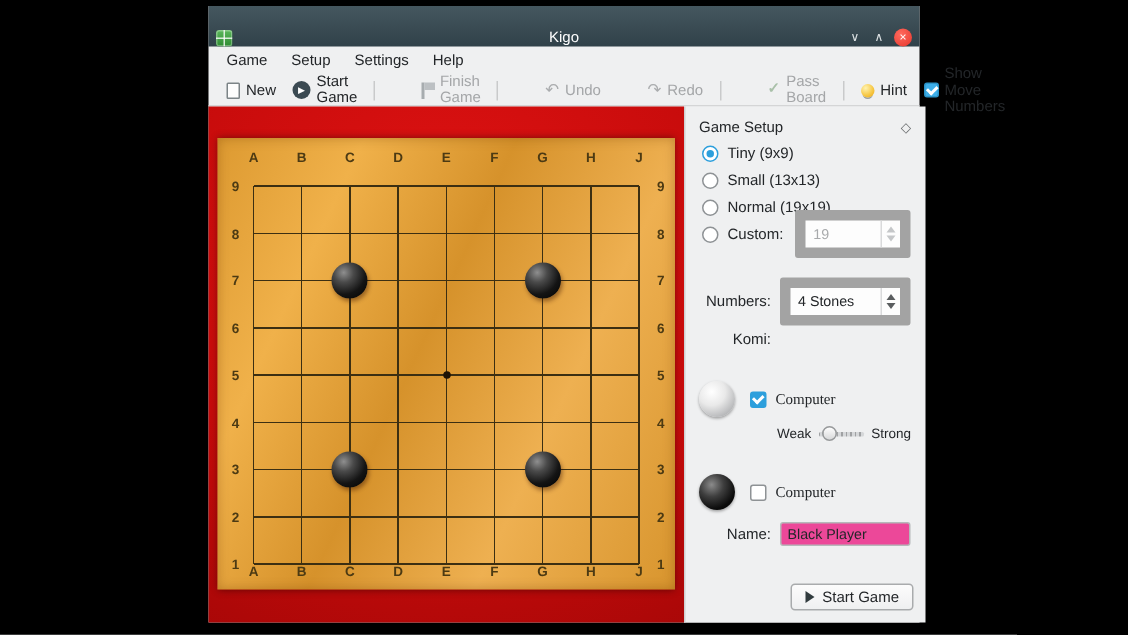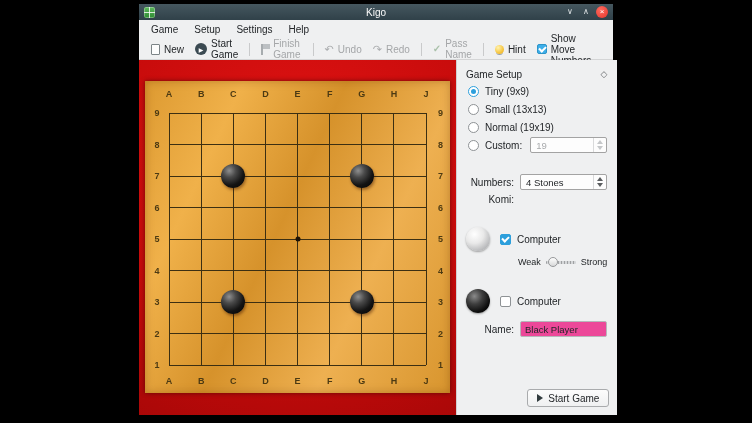--- a/index.html
+++ b/index.html
@@ -3,22 +3,22 @@
 <meta charset="utf-8">
 <style>
   * { margin:0; padding:0; box-sizing:border-box; }
   html,body { width:752px; height:423px; background:#000; overflow:hidden;
               font-family:"Liberation Sans", sans-serif; }
 
   .window { position:absolute; left:139px; top:4px; width:474px; height:411px;
             display:flex; flex-direction:column; background:#eff0f1; }
 
   
-  .titlebar { height:16px; flex:none; background:linear-gradient(#45575f,#304149);
-              display:flex; align-items:center; padding:0 5px; position:relative; }
+  .titlebar { height:27px; flex:none; background:linear-gradient(#45575f,#304149);
+              display:flex; align-items:flex-end; padding:0 5px; position:relative; }
   .app-icon { width:11px; height:11px; border-radius:2px; flex:none;
               background:
                 linear-gradient(rgba(255,255,255,.8),rgba(255,255,255,.8)) 50% 0/1px 100% no-repeat,
                 linear-gradient(rgba(255,255,255,.8),rgba(255,255,255,.8)) 0 50%/100% 1px no-repeat,
                 linear-gradient(#5cb85c,#2e8b32);
               box-shadow:inset 0 0 0 1px rgba(255,255,255,.3); }
   .win-title { position:absolute; left:0; right:0; text-align:center; color:#fcfcfc;
                font-size:10px; }
   .tb-right { margin-left:auto; display:flex; align-items:center; gap:4px; z-index:1; }
   .win-glyph { color:#dde2e4; font-size:8px; width:12px; text-align:center; line-height:12px; }
@@ -27,21 +27,21 @@
 
   
   .menubar { height:19px; flex:none; display:flex; align-items:center; padding:0 4px; }
   .menu-item { padding:0 8px; font-size:10px; color:#232629; height:100%;
                display:flex; align-items:center; }
 
   
   .toolbar { height:21px; flex:none; display:flex; align-items:center; padding:0 12px;
              gap:11px; border-bottom:1px solid #d4d5d6; }
   .tb-item { display:flex; align-items:center; gap:4px; font-size:10px; color:#232629; }
-  .tb-item.disabled { color:#a4a6a8; }
+  .tb-item.disabled { color:#a4a6a8;margin-left:20px; }
   .tb-sep { width:1px; height:13px; background:#c9cacb; flex:none; }
   .tb-ico { display:inline-flex; align-items:center; justify-content:center; flex:none; }
   .ic-new { width:9px; height:11px; background:#fdfdfd; border:1px solid #7c8487; border-radius:1px; }
   .ic-play-circle { width:12px; height:12px; border-radius:50%; background:#3b4a52;
                     color:#fff; font-size:6px; display:flex; align-items:center; justify-content:center; }
   .ic-flag { width:2px; height:11px; background:#a7acaf; position:relative; margin-right:6px; }
   .ic-flag::after { content:''; position:absolute; left:2px; top:0; width:7px; height:5px; background:#bcc0c3; }
   .ic-arrow { font-size:11px; color:#aaacae; line-height:11px; }
   .ic-pass { font-size:10px; color:#a9c0a9; font-weight:bold; line-height:10px; }
   .ic-bulb { width:9px; height:9px; border-radius:50%;
@@ -75,22 +75,22 @@
            font-size:10px; color:#232629; }
   .panel-header { display:flex; justify-content:space-between; align-items:center; height:16px; }
   .float-icon { color:#6a6d6f; font-size:9px; }
   .section-label { margin-top:11px; }
   .radio-row { display:flex; align-items:center; gap:6px; height:18px; margin-left:2px; }
   .radio { width:11px; height:11px; border-radius:50%; border:1px solid #8e9295; background:#fff;
            position:relative; flex:none; }
   .radio.sel { border-color:#2d9fdc; }
   .radio.sel::after { content:''; position:absolute; left:2px; top:2px; width:5px; height:5px;
                       border-radius:50%; background:#2d9fdc; }
-  .spinctl { display:flex; align-items:stretch; height:16px; background:#fdfdfd;
-             border:1px solid #a3a3a3; border-radius:2px; overflow:hidden; flex:1; }
+  .spinctl { display:flex; align-items:stretch; height:32px; background:#fdfdfd;
+             border:7px solid #a3a3a3; border-radius:2px; overflow:hidden; flex:1; }
   .spin-val { flex:1; display:flex; align-items:center; padding-left:5px; font-size:9.5px;
               white-space:nowrap; overflow:hidden; }
   .spin-btns { width:13px; border-left:1px solid #d9dadb; display:flex; flex-direction:column;
                align-items:center; justify-content:center; gap:2px; flex:none; }
   .tri-up { width:0; height:0; border-left:3px solid transparent; border-right:3px solid transparent;
             border-bottom:4px solid #5a5d5f; }
   .tri-down { width:0; height:0; border-left:3px solid transparent; border-right:3px solid transparent;
               border-top:4px solid #5a5d5f; }
   .ctl-disabled .spin-val { color:#a8aaac; }
   .ctl-disabled .tri-up { border-bottom-color:#c5c7c9; }
@@ -101,21 +101,21 @@
   .sphere { width:24px; height:24px; border-radius:50%; flex:none; }
   .sphere.white { background:radial-gradient(circle at 35% 30%, #ffffff 0%, #e9e9e9 40%, #b9babc 75%, #95979a 100%);
                   box-shadow:0 1px 2px rgba(0,0,0,.35); }
   .sphere.black { background:radial-gradient(circle at 35% 30%, #8b8b8b 0%, #3e3e3e 35%, #0c0c0c 70%, #000 100%);
                   box-shadow:0 1px 2px rgba(0,0,0,.35); }
   .cb { width:11px; height:11px; border:1px solid #8e9295; border-radius:2px; background:#fff;
         position:relative; flex:none; }
   .cb.checked { background:#2d9fdc; border-color:#2d9fdc; }
   .cb.checked::after { content:''; position:absolute; left:1px; top:1px; width:5px; height:3px;
                        border-left:2px solid #fff; border-bottom:2px solid #fff; transform:rotate(-45deg); }
-  .cb-wrap { display:flex; align-items:center; gap:6px; }
+  .cb-wrap { display:flex; align-items:center; gap:6px;font-family:Liberation Serif, serif; }
   .slider-row { display:flex; align-items:center; gap:5px; margin:6px 0 0 52px; font-size:9px; }
   .slider { flex:1; height:10px; position:relative; min-width:30px; }
   .slider-track { position:absolute; left:0; right:0; top:4px; height:3px; border-radius:1px;
                   background:repeating-linear-gradient(90deg,#9fa1a3 0 1px,#d5d7d9 1px 3px); }
   .slider-handle { position:absolute; top:0; width:10px; height:10px; border-radius:50%;
                    background:linear-gradient(#fefefe,#d8d9da); border:1px solid #97999b;
                    transform:translateX(-50%); }
   .text-field { flex:1; height:16px; background:#ec4899; border:1px solid #b6b8ba; border-radius:2px;
                 display:flex; align-items:center; padding-left:4px; font-size:9.5px; }
   .start-btn { position:absolute; right:8px; bottom:8px; height:18px; padding:0 9px;
@@ -170,21 +170,21 @@
       <span class="tb-ico ic-arrow">↶</span>
       <span>Undo</span>
     </div>
     <div class="tb-item disabled">
       <span class="tb-ico ic-arrow">↷</span>
       <span>Redo</span>
     </div>
     <div class="tb-sep"></div>
     <div class="tb-item disabled">
       <span class="tb-ico ic-pass">✓</span>
-      <span>Pass Name</span>
+      <span>Pass Board</span>
     </div>
     <div class="tb-sep"></div>
     <div class="tb-item">
       <span class="tb-ico">
           <span class="ic-bulb"></span>
         </span>
       <span>Hint</span>
     </div>
     <div class="tb-item">
       <span class="tb-ico">

